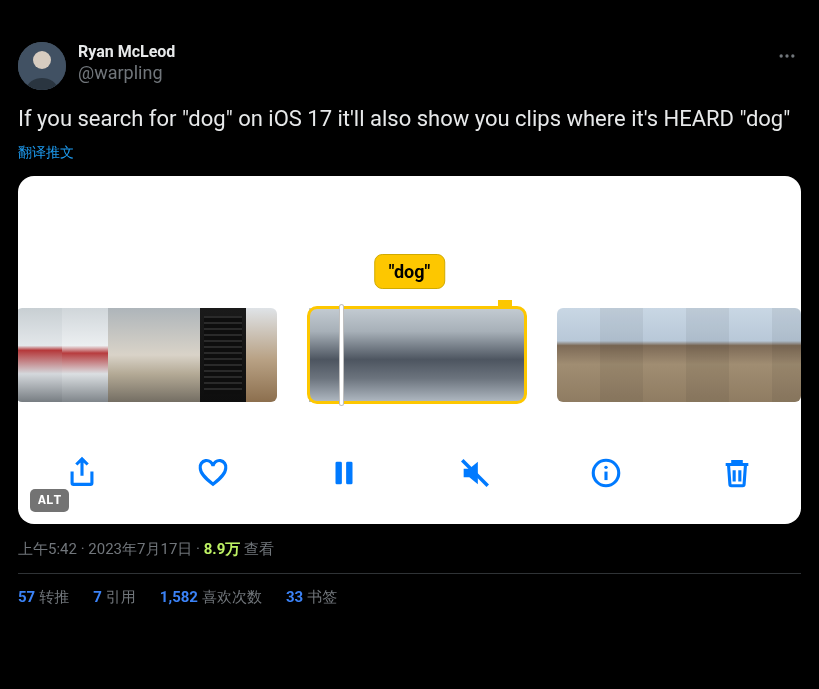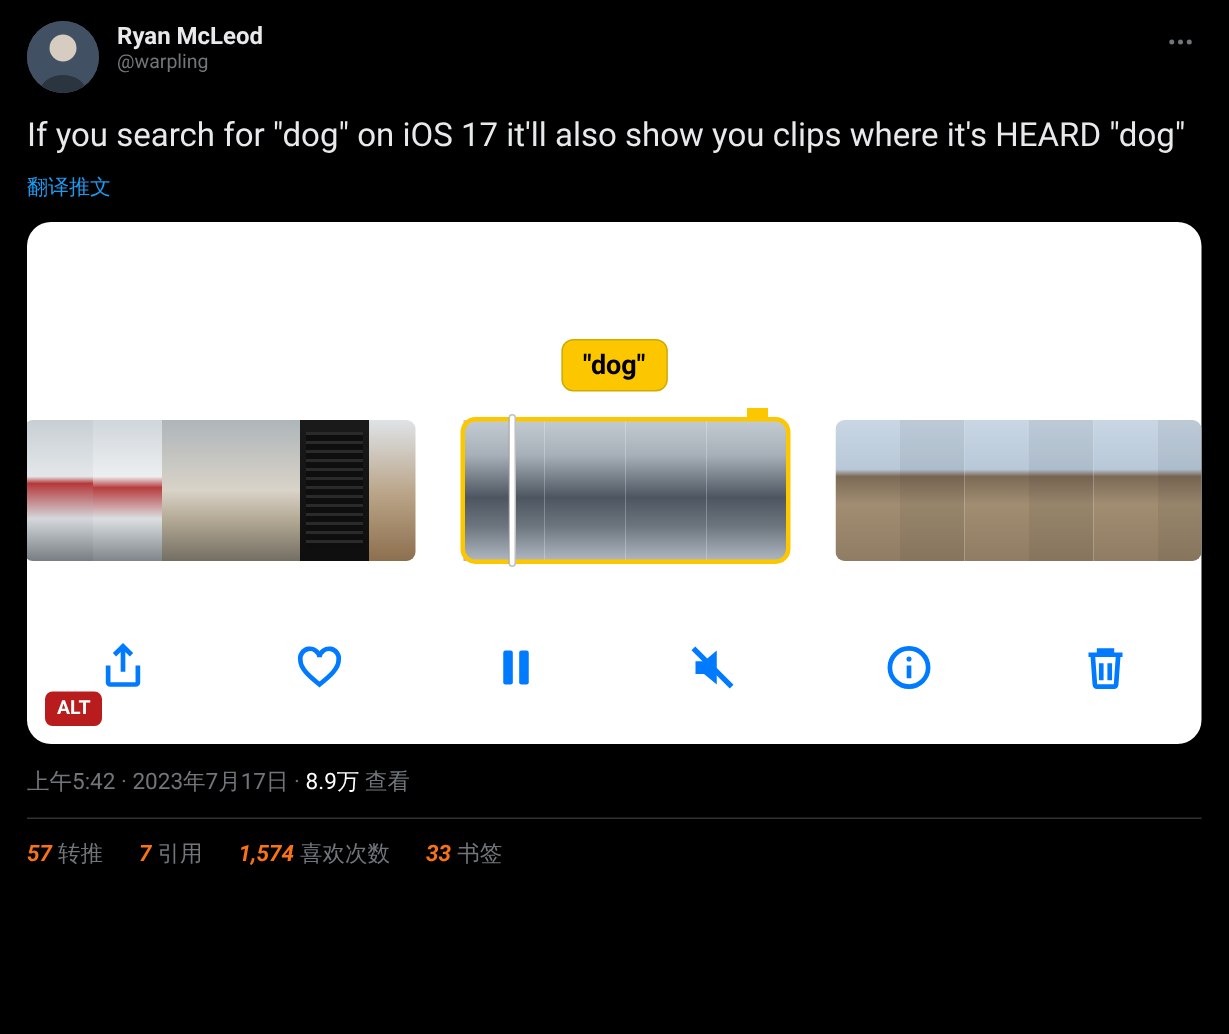--- a/index.html
+++ b/index.html
@@ -10,35 +10,36 @@
     width: 819px;
     height: 689px;
     overflow: hidden;
   }
   .tweet {
     padding: 14px 18px 0 18px;
   }
   .header-row {
     display: flex;
     align-items: flex-start;
+    margin-top: 28px;
   }
   .avatar {
     width: 48px;
     height: 48px;
     border-radius: 50%;
     background: linear-gradient(135deg, #5a6b7a 0%, #2d3540 100%);
     margin-right: 12px;
     flex-shrink: 0;
     overflow: hidden;
     position: relative;
   }
   .avatar svg { width: 100%; height: 100%; display: block; }
   .name-col { display: flex; flex-direction: column; line-height: 1.25; }
   .display-name { font-weight: 700; font-size: 16px; color: #e7e9ea; }
-  .handle { font-size: 13px; color: #71767b; }
+  .handle { font-size: 18px; color: #71767b; }
   .more {
     margin-left: auto;
     color: #71767b;
     padding: 4px;
     cursor: pointer;
     display: flex;
     align-items: center;
     justify-content: center;
   }
   .tweet-text {
@@ -157,46 +158,47 @@
     justify-content: center;
     color: #007aff;
     cursor: pointer;
   }
   .ios-btn svg { width: 34px; height: 34px; stroke: currentColor; stroke-width: 2.2; fill: none; }
   .ios-btn.pause svg rect { fill: #007aff; stroke: none; }
   .alt-badge {
     position: absolute;
     left: 12px;
     bottom: 12px;
-    background: #b91c1c;
+    background: #737373;
     color: #fff;
     font-weight: 700;
     font-size: 13px;
     padding: 4px 8px;
     border-radius: 5px;
     cursor: pointer;
+    font-family: Liberation Mono, monospace;
   }
   .meta-line {
     margin-top: 16px;
     color: #71767b;
     font-size: 15px;
   }
-  .meta-line .views-num { color: #ffffff; font-weight: 400; }
+  .meta-line .views-num { color: #bef264; font-weight: 700; }
   .divider {
     margin-top: 14px;
     border-top: 1px solid #2f3336;
   }
   .stats-row {
     display: flex;
     gap: 24px;
     padding-top: 14px;
     font-size: 15px;
     color: #71767b;
   }
-  .stat .num { color: #f97316; font-weight: 700; margin-right: 4px; font-style: italic; }
+  .stat .num { color: #3b82f6; font-weight: 700; margin-right: 4px; }
   .stat { cursor: pointer; }
 </style>
 </head>
 <body>
 
 <div class="tweet">
 
   <div class="header-row">
     <div class="avatar">
       <svg viewBox="0 0 48 48">
@@ -296,17 +298,17 @@
 
   <div class="meta-line">
     <span>上午5:42</span><span> · </span><span>2023年7月17日</span><span> · </span><span class="views-num">8.9万</span><span> 查看</span>
   </div>
 
   <div class="divider"></div>
 
   <div class="stats-row">
     <span class="stat"><span class="num">57</span><span>转推</span></span>
     <span class="stat"><span class="num">7</span><span>引用</span></span>
-    <span class="stat"><span class="num">1,574</span><span>喜欢次数</span></span>
+    <span class="stat"><span class="num">1,582</span><span>喜欢次数</span></span>
     <span class="stat"><span class="num">33</span><span>书签</span></span>
   </div>
 
 </div>
 
 </body></html>

